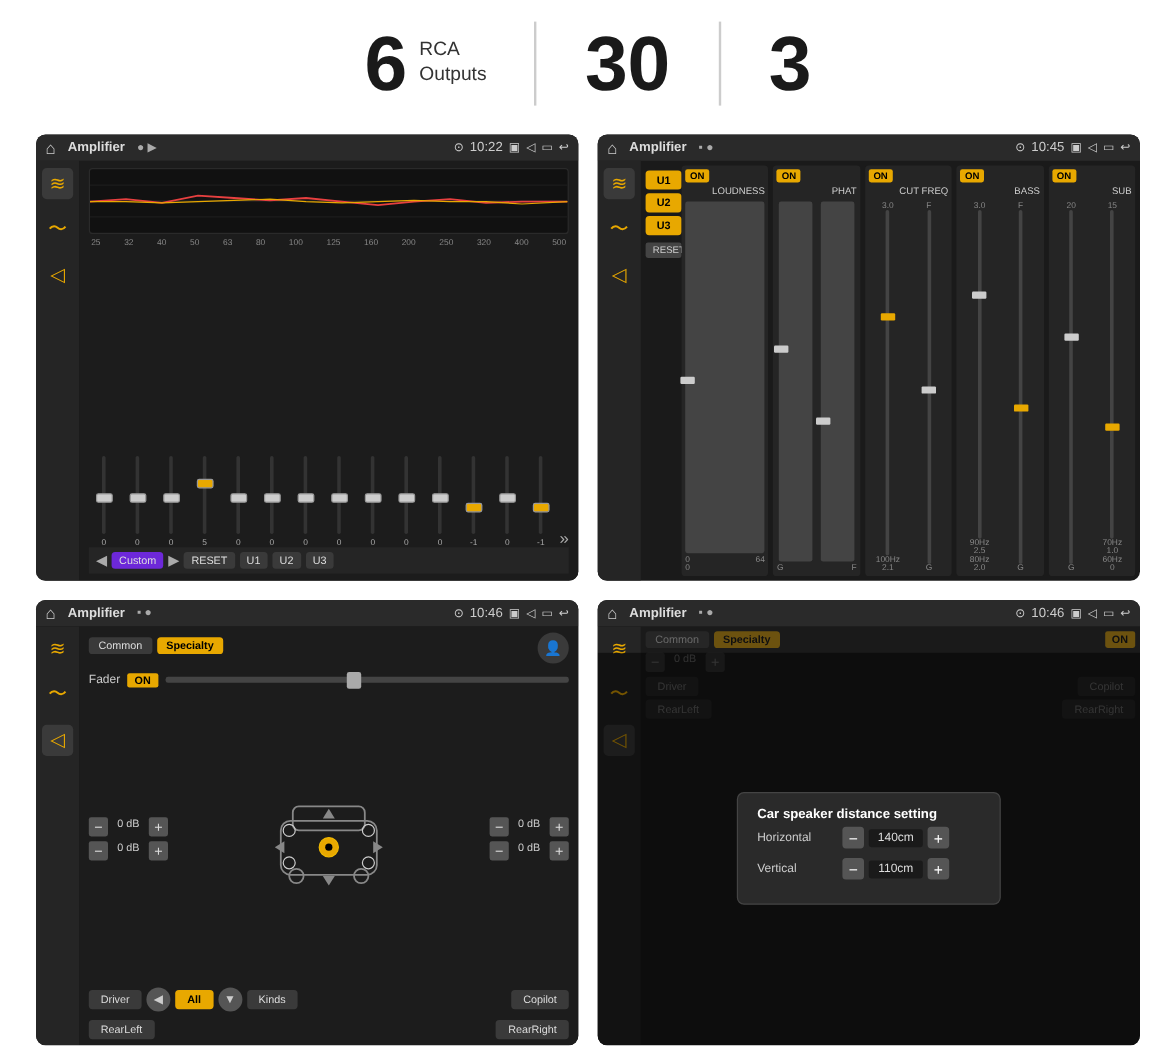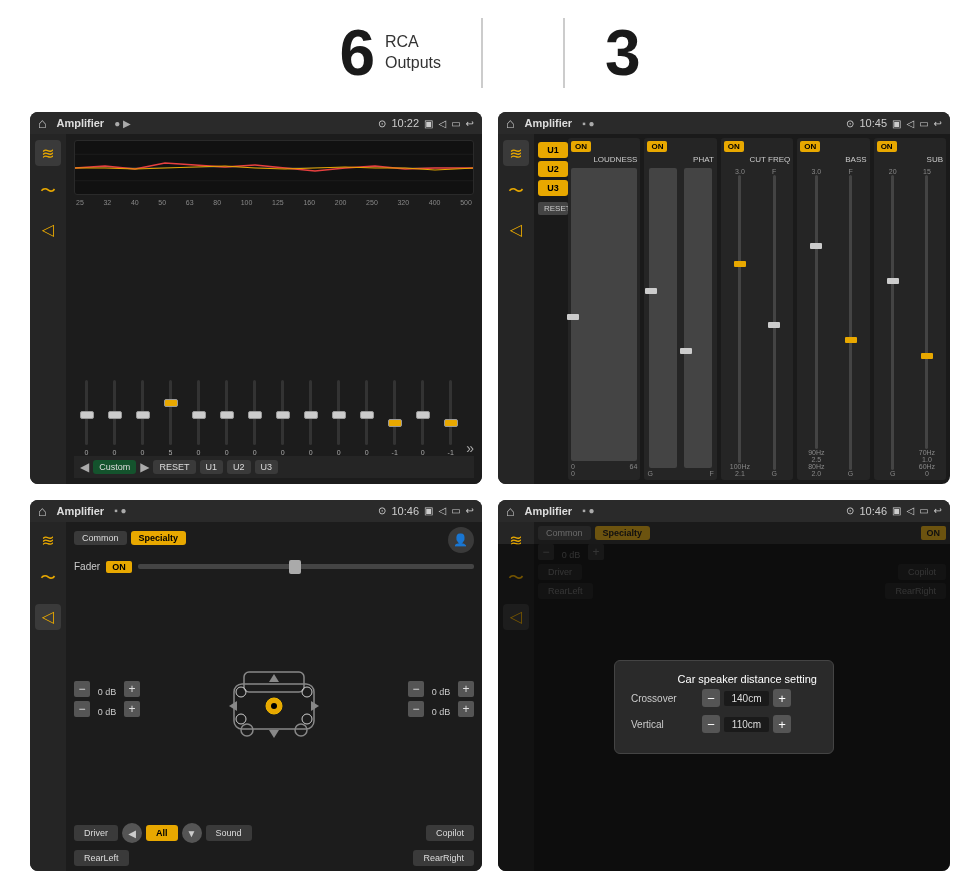--- a/index.html
+++ b/index.html
@@ -243,21 +243,21 @@
       background: #3a3a3a;
       border: none;
       color: #ddd;
       font-size: 9px;
       padding: 2px 6px;
       border-radius: 3px;
       cursor: pointer;
     }
 
     .eq-btn.active {
-      background: #14532d;
+      background: #6d28d9;
     }
 
     .eq-arrow {
       color: #aaa;
       font-size: 12px;
     }
 
     .crossover-u-buttons {
       display: flex;
       flex-direction: column;
@@ -413,21 +413,21 @@
     }
 
     .fader-left-col, .fader-right-col {
       display: flex;
       flex-direction: column;
       gap: 4px;
     }
 
     .vol-ctrl {
       display: flex;
-      align-items: flex-end;
+      align-items: flex-start;
       gap: 3px;
     }
 
     .vol-minus, .vol-plus {
       width: 16px;
       height: 16px;
       background: #555;
       border-radius: 2px;
       display: flex;
       align-items: center;
@@ -501,23 +501,23 @@
       background: #2a2a2a;
       border-radius: 6px;
       padding: 12px 16px;
       width: 220px;
       border: 1px solid #444;
     }
 
     .dialog-title {
       font-size: 11px;
       color: #fff;
-      text-align: right;
+      text-align: left;
       margin-bottom: 4px;
-      font-weight: normal;
+      font-weight: bold;
     }
 
     .dialog-row {
       display: flex;
       align-items: center;
       margin-bottom: 8px;
       gap: 6px;
     }
 
     .dialog-row-label {
@@ -596,20 +596,21 @@
 
 
   <div class="stats-row">
     <div class="stat-item">
       <span class="stat-number">6</span>
       <span class="stat-text" style="white-space:pre-line">RCA
 Outputs</span>
     </div>
     <div class="stat-divider"></div>
     <div class="stat-item">
+      <span class="stat-number">30</span>
     </div>
     <div class="stat-divider"></div>
     <div class="stat-item">
       <span class="stat-number">3</span>
     </div>
   </div>
 
   <div class="screens-grid">
 
     <div class="screen">
@@ -995,21 +996,21 @@
                 <span class="vol-value">0 dB</span>
                 <div class="vol-plus">+</div>
               </div>
             </div>
           </div>
           <div class="fader-bottom-row">
             <button class="fader-btn">Driver</button>
             <div class="arrow-circle">◀</div>
             <button class="fader-btn all-active">All</button>
             <div class="arrow-circle">▼</div>
-            <button class="fader-btn">Sound</button>
+            <button class="fader-btn">Kinds</button>
             <div class="fader-spacer"></div>
             <button class="fader-btn">Copilot</button>
           </div>
           <div style="display:flex;gap:4px;margin-top:3px;">
             <button class="fader-btn">RearLeft</button>
             <div class="fader-spacer"></div>
             <button class="fader-btn">RearRight</button>
           </div>
         </div>
       </div>
@@ -1059,21 +1060,21 @@
             <button class="fader-btn">RearLeft</button>
             <div style="flex:1;"></div>
             <button class="fader-btn">RearRight</button>
           </div>
         </div>
 
         <div class="dialog-overlay">
           <div class="dialog-box">
             <div class="dialog-title">Car speaker distance setting</div>
             <div class="dialog-row">
-              <span class="dialog-row-label">Crossover</span>
+              <span class="dialog-row-label">Horizontal</span>
               <div class="dialog-stepper">
                 <div class="step-btn">−</div>
                 <span class="step-value">140cm</span>
                 <div class="step-btn">+</div>
               </div>
             </div>
             <div class="dialog-row">
               <span class="dialog-row-label">Vertical</span>
               <div class="dialog-stepper">
                 <div class="step-btn">−</div>

